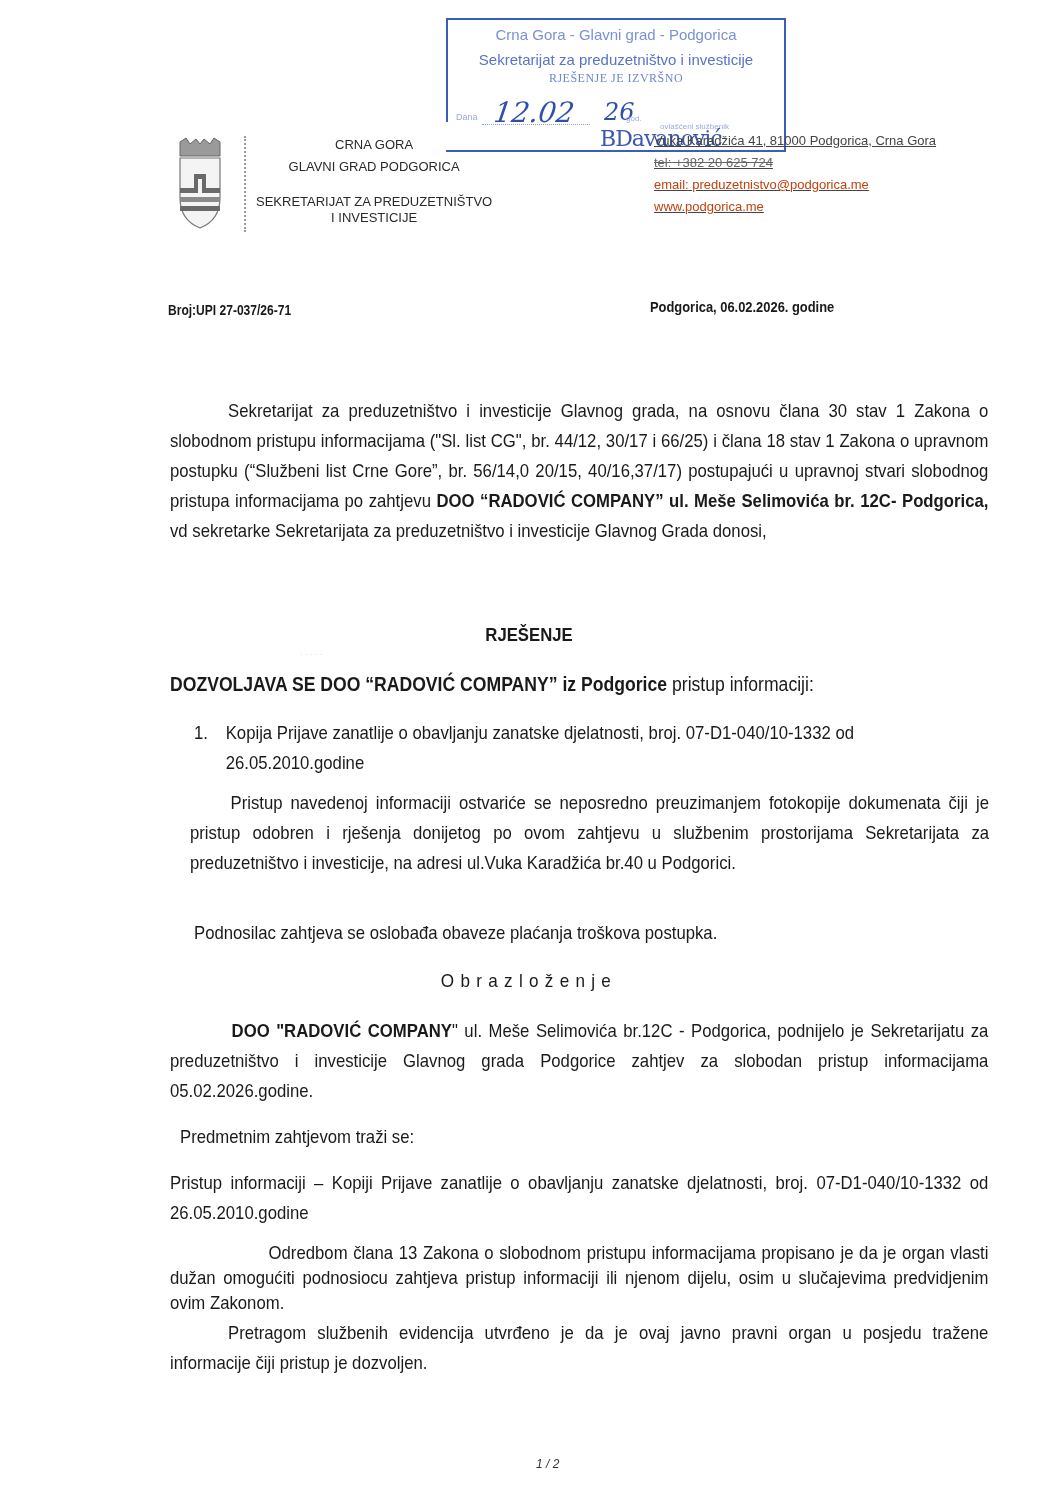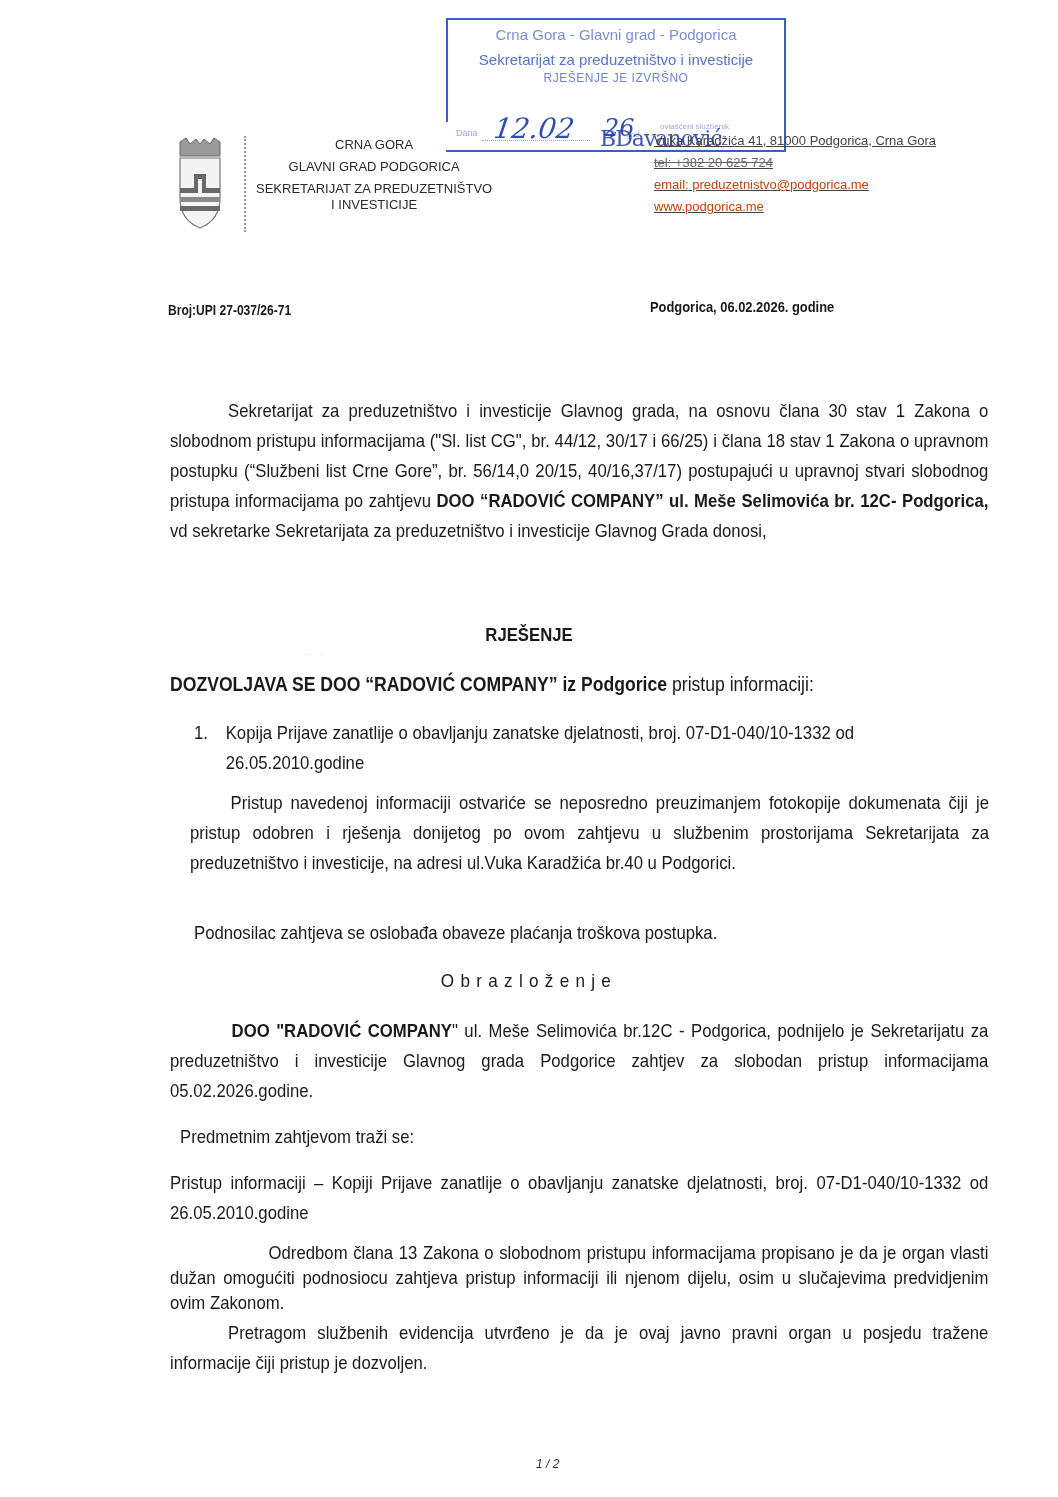--- a/index.html
+++ b/index.html
@@ -10,22 +10,22 @@
     .abs { position: absolute; }
 
     
     .stamp {
       left: 446px; top: 18px; width: 340px; height: 104px;
       border: 2px solid #3b5fb8; border-bottom: none;
       color: #4e6fc6; text-align: center; box-sizing: border-box;
     }
     .stamp .l1 { font-size: 15px; margin-top: 6px; color: #7b90d4; }
     .stamp .l2 { font-size: 15px; margin-top: 8px; color: #5974c8; }
-    .stamp .l3 { font-size: 12px; margin-top: 3px; letter-spacing: 0.5px; color: #6f86cf; }
-    .stamp .dan-row { position: absolute; left: 6px; top: 72px; width: 320px; height: 40px; margin-top: 16px; }
+    .stamp .l3 { font-size: 12px; margin-top: 3px; letter-spacing: 0.5px; color: #6f86cf; font-family: Liberation Serif, serif; }
+    .stamp .dan-row { position: absolute; left: 6px; top: 72px; width: 320px; height: 40px; }
     .stamp .dan-lbl { position: absolute; left: 2px; top: 20px; font-size: 9px; color: #9aa9dd; }
     .stamp .dan-line { position: absolute; left: 28px; top: 32px; width: 108px; border-bottom: 1px dotted #8ea0da; }
     .stamp .dan-day {
       position: absolute; left: 40px; top: 4px; font-family: "DejaVu Serif", serif; font-style: italic;
       font-size: 28px; color: #2f4fae; transform: skewX(-8deg);
     }
     .stamp .dan-yr {
       position: absolute; left: 150px; top: 6px; font-family: "DejaVu Serif", serif; font-style: italic;
       font-size: 24px; color: #2f4fae;
     }
@@ -104,21 +104,21 @@
   <path d="M4 22 L44 22 L44 62 Q44 84 24 92 Q4 84 4 62 Z" fill="#f4f4f4" stroke="#777" stroke-width="1.2"></path>
   <path d="M4 52 L18 52 L18 38 L30 38 L30 52 L44 52 L44 57 L26 57 L26 43 L22 43 L22 57 L4 57 Z" fill="#6a6a6a"></path>
   <rect x="4" y="61" width="40" height="5" fill="#8a8a8a"></rect>
   <rect x="4" y="70" width="40" height="5" fill="#6a6a6a"></rect>
 </svg>
 <div class="abs head-divider"></div>
 
 <div class="abs org">
   <div>CRNA GORA</div>
   <div>GLAVNI GRAD PODGORICA</div>
-  <div class="tight" style="margin-top:3px">SEKRETARIJAT ZA PREDUZETNIŠTVO</div>
+  <div class="tight" style="margin-top:16px">SEKRETARIJAT ZA PREDUZETNIŠTVO</div>
   <div class="tight">I INVESTICIJE</div>
 </div>
 
 <div class="abs contact">
   <div style="padding-left:0">Vuka Karadžića 41, 81000 Podgorica, Crna Gora</div>
   <div class="tel">tel: +382 20 625 724</div>
   <div class="email">email: preduzetnistvo@podgorica.me</div>
   <div class="web">www.podgorica.me</div>
 </div>
 

